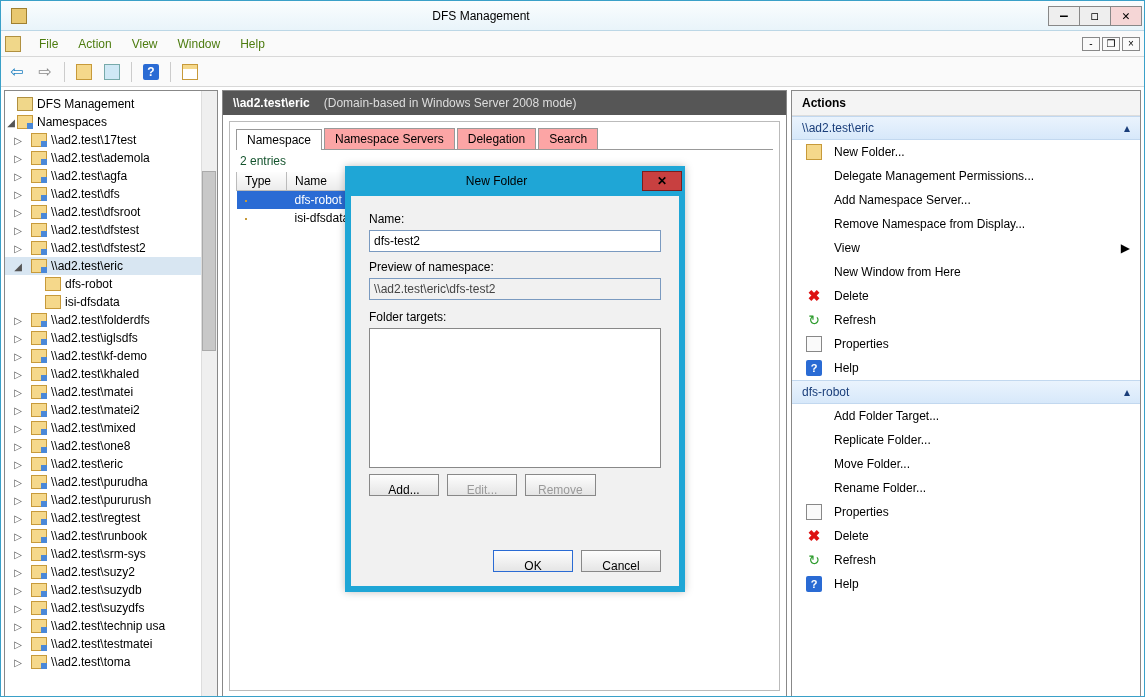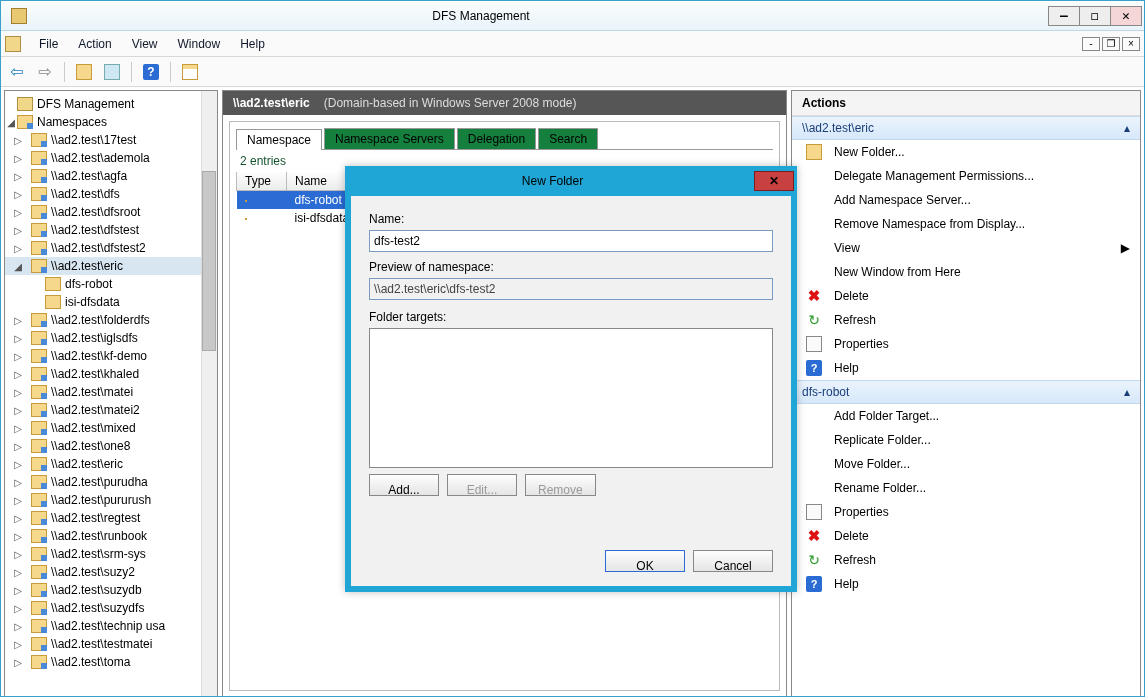--- a/index.html
+++ b/index.html
@@ -7,21 +7,21 @@
 
 .titlebar { height: 30px; background: linear-gradient(#fafdfe,#e9f4fa); display:flex; align-items:center; border-bottom:1px solid #bcd7e6; }
 .titlebar .ico { width:16px; height:16px; margin:0 6px 0 10px; background:#e8c870; border:1px solid #a08030;}
 .titlebar .title { flex:1; text-align:center; font-size:12px; color:#000; padding-right:120px;}
 .win-btns { display:flex; margin-right:2px;}
 .win-btn { width:32px; height:20px; border:1px solid #888; background:#eee; display:flex; align-items:center; justify-content:center; margin-left:-1px; font-family:monospace; font-size:13px; font-weight:bold;}
 .win-btn.close{background:#f5d6d6;}
 
 .menubar { height:26px; display:flex; align-items:center; padding:0 4px; border-bottom:1px solid #d8d8d8; background:#fafafa;}
 .menubar .mico{width:16px;height:16px;background:#f0d78a;border:1px solid #b09040;margin-right:8px;}
-.menubar .mi{padding:4px 10px;color:#0f172a;}
+.menubar .mi{padding:4px 10px;color:#4d7c0f;}
 .menubar .mdi{margin-left:auto;display:flex;}
 .mdi .mbtn{width:18px;height:14px;border:1px solid #888;margin-left:2px;font-size:10px;display:flex;align-items:center;justify-content:center;}
 
 .toolbar{height:30px;display:flex;align-items:center;padding:2px 4px;border-bottom:1px solid #d8d8d8;background:#fafafa;gap:4px;}
 .tbtn{width:24px;height:24px;display:flex;align-items:center;justify-content:center;border:1px solid transparent;}
 .arrow-left::before{content:"⇦";color:#1e7fbf;font-size:16px;}
 .arrow-right::before{content:"⇨";color:#888;font-size:16px;}
 .tsep{width:1px;height:20px;background:#ccc;margin:0 3px;}
 .folder-ico{width:16px;height:16px;background:#f5d88b;border:1px solid #c79a3a;}
 .props-ico{width:16px;height:16px;border:1px solid #7aa;background:#cfe8f5;}
@@ -42,21 +42,21 @@
 .ico-root{background:#f0d78a;border:1px solid #b09040;}
 .ico-ns{background:#f5d88b;border:1px solid #c79a3a;position:relative;}
 .ico-ns::after{content:"";position:absolute;right:-1px;bottom:-1px;width:6px;height:6px;background:#4a88d8;}
 .ico-share{background:#f5d88b;border:1px solid #c79a3a;}
 .tn.sel{background:#d8e6f2;}
 
 .ns-header{height:24px;background:#565656;color:#fff;display:flex;align-items:center;padding:0 10px;font-size:12px;}
 .ns-header .sub{color:#ddd;margin-left:14px;}
 .inner{flex:1;border:1px solid #bbb;margin:6px;background:#fff;position:relative;}
 .tabs{display:flex;margin:6px 0 0 6px;}
-.tab{border:1px solid #999;border-bottom:none;padding:3px 10px;background:#15803d;margin-right:2px;}
+.tab{border:1px solid #999;border-bottom:none;padding:3px 10px;background:#fca5a5;margin-right:2px;}
 .tab.active{background:#fff;position:relative;top:1px;}
 .tabline{height:1px;background:#999;margin:0 6px;}
 .entries{padding:4px 10px;color:#14532d;}
 .grid{margin:0 6px;}
 .grid th{background:linear-gradient(#fdfdfd,#ebebeb);border:1px solid #bbb;border-top:none;padding:2px 8px;text-align:left;font-weight:normal;}
 .grid td{padding:2px 8px;}
 .grid tr.rowsel td{background:#2a6bd4;color:#fff;}
 .grid .ico{display:inline-block;vertical-align:middle;margin-right:6px;}
 
 .ap-title{background:#f4f4f4;padding:5px 10px;font-weight:bold;border-bottom:1px solid #ddd;}
@@ -64,21 +64,21 @@
 .ap-group .car{margin-left:auto;}
 .ap-item{display:flex;align-items:center;padding:4px 10px 4px 14px;gap:12px;}
 .aico{width:16px;height:16px;display:flex;align-items:center;justify-content:center;}
 .aico.blank{}
 .aico.folder{background:#f5d88b;border:1px solid #c79a3a;}
 .aico.del{color:#d11;font-weight:bold;font-size:15px;}
 .aico.ref{color:#2a9a2a;font-size:14px;}
 .aico.props{border:1px solid #888;background:#fafafa;}
 .aico.help{background:#2a6bd4;color:#fff;font-weight:bold;border-radius:2px;font-size:11px;}
 
-.dialog{position:absolute;left:345px;top:166px;width:452px;border:6px solid #1fa6d6;background:#f1f1f1;border-top-width:30px;box-shadow:0 0 8px rgba(0,0,0,.25);}
+.dialog{position:absolute;left:345px;top:166px;width:340px;border:6px solid #1fa6d6;background:#f1f1f1;border-top-width:30px;box-shadow:0 0 8px rgba(0,0,0,.25);}
 .dlg-title-row{position:absolute;top:-27px;left:0;right:0;height:24px;display:flex;align-items:center;}
 .dlg-title-row .t{flex:1;text-align:center;color:#000;font-size:12px;}
 .dlg-close{width:40px;height:20px;background:#c84040;border:1px solid #7a1d1d;color:#000;display:flex;align-items:center;justify-content:center;font-weight:bold;margin-right:-3px;}
 .dialog .body{padding:12px 18px 14px;}
 .flabel{margin:4px 0;color:#000;}
 .finput{width:100%;height:22px;border:1px solid #7a9ac0;padding:2px 4px;background:#fff;}
 .fro{background:#f1f1f1;color:#444;}
 .fta{width:100%;height:140px;border:1px solid #888;background:#fff;margin-top:2px;}
 .btnrow{display:flex;gap:8px;margin-top:6px;}
 .btn{min-width:70px;height:22px;border:1px solid #888;background:linear-gradient(#fdfdfd,#e5e5e5);padding:8px 12px;}

